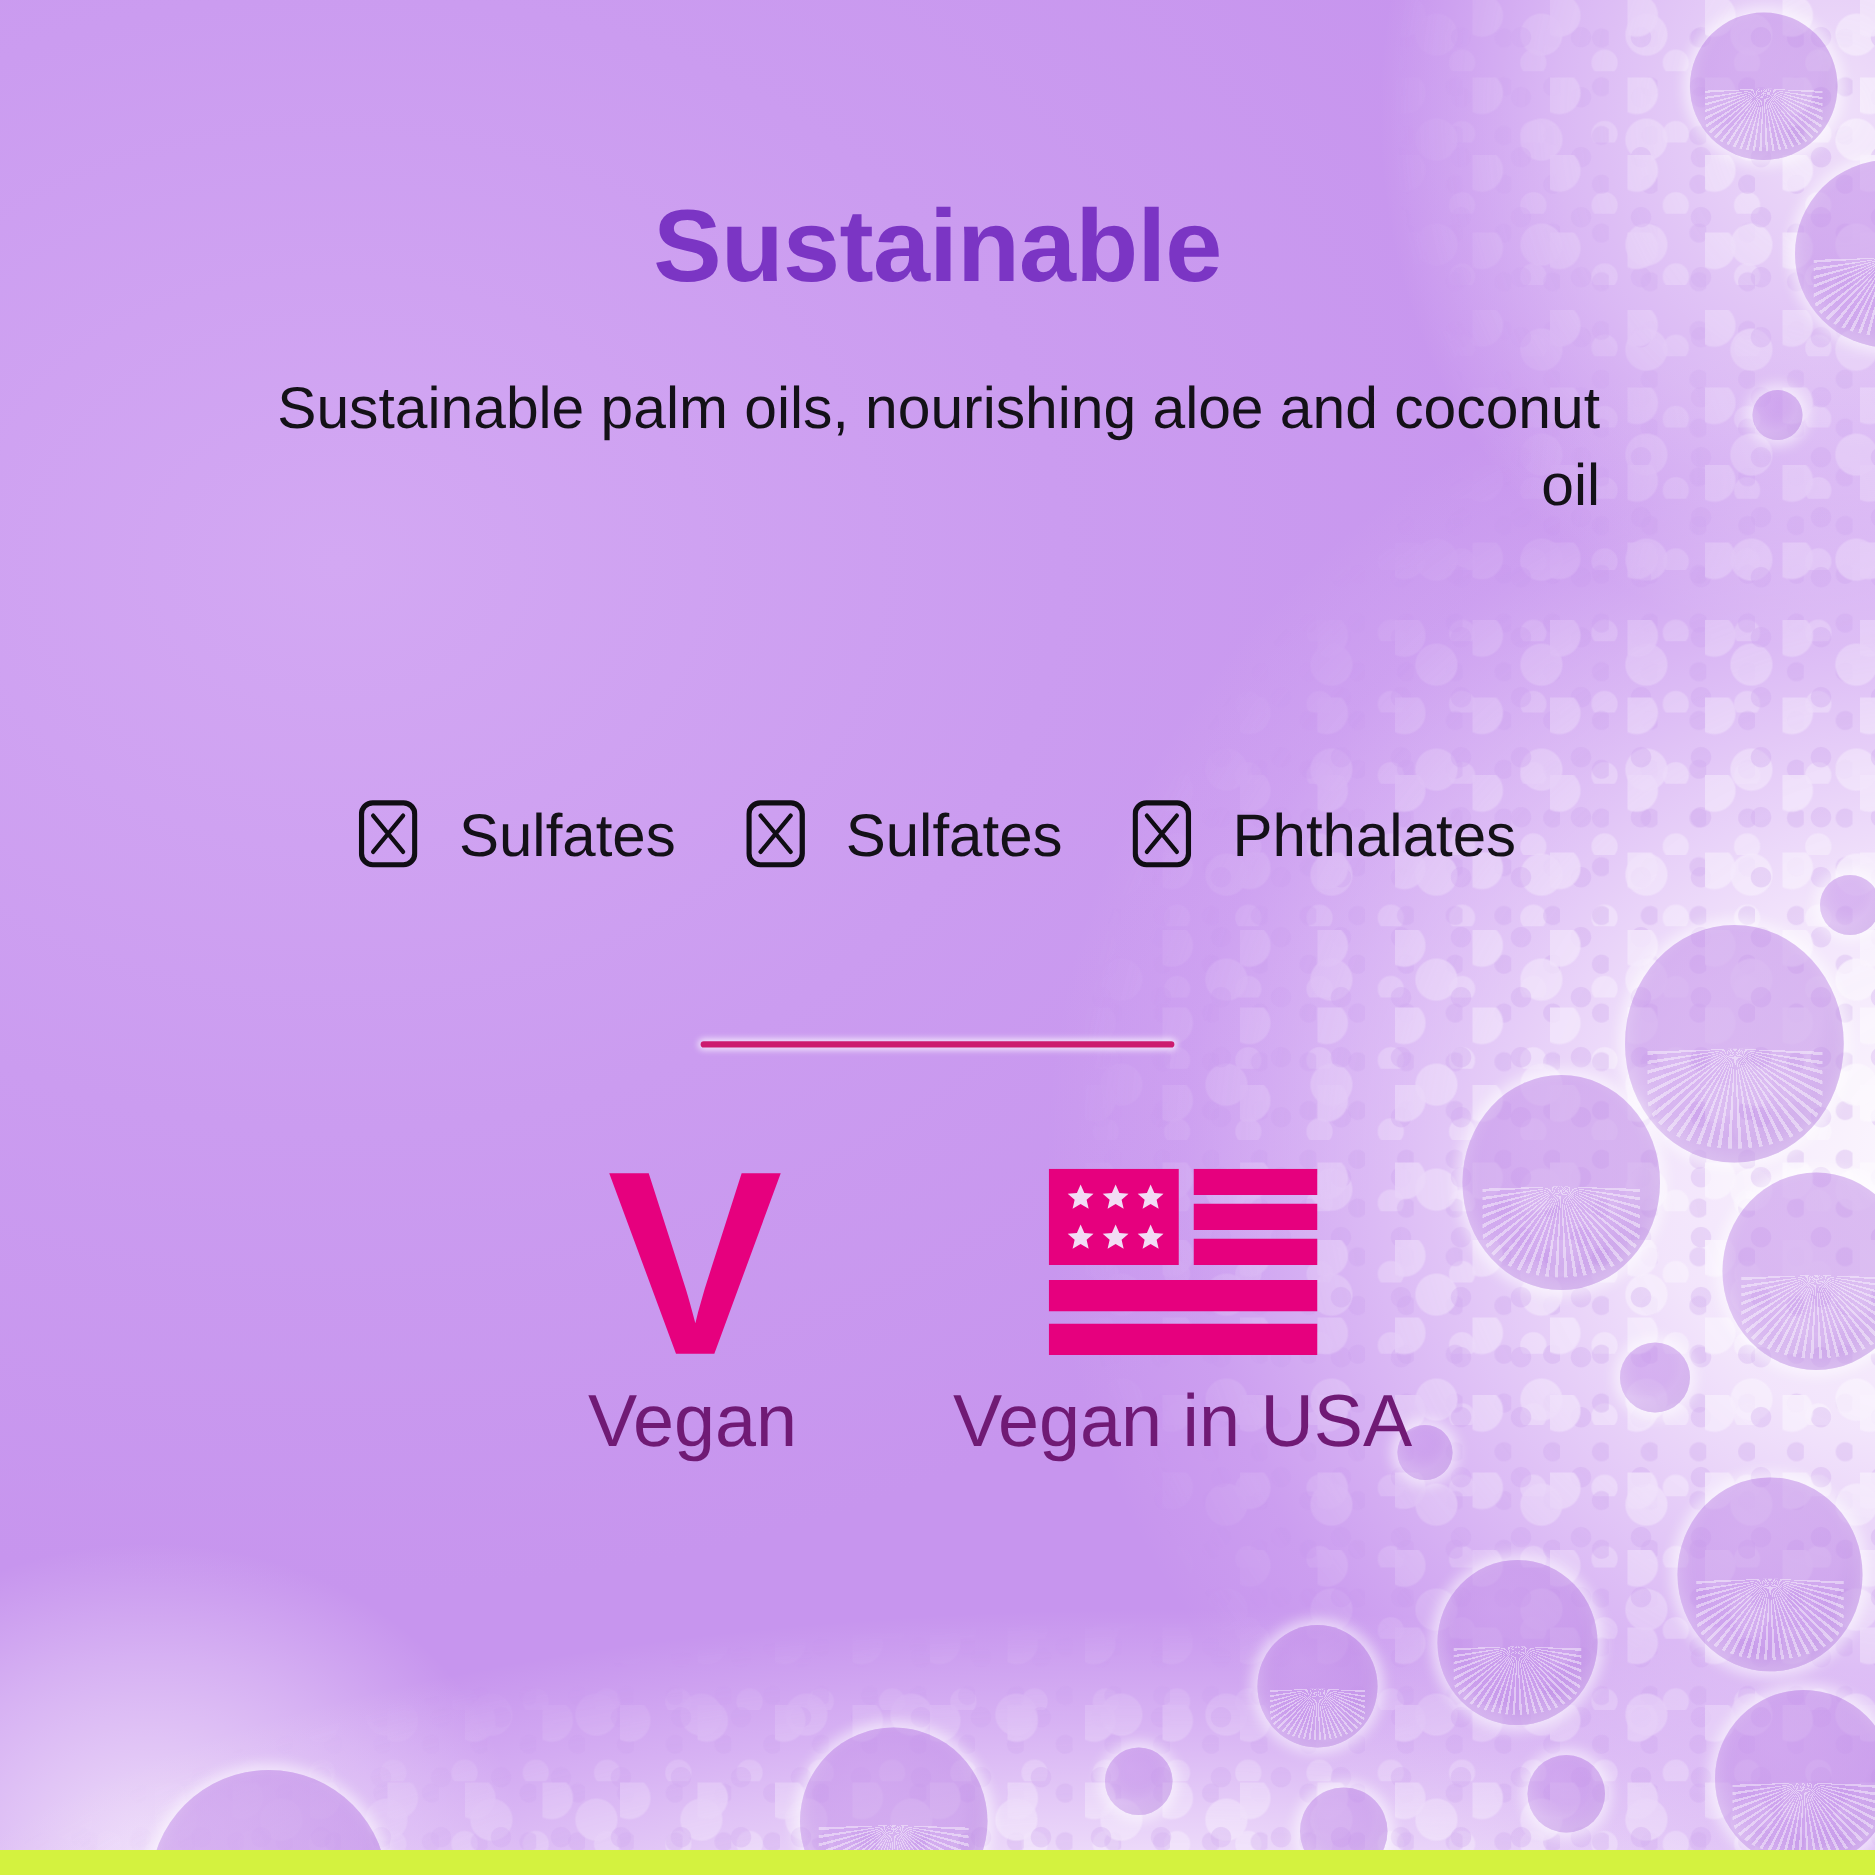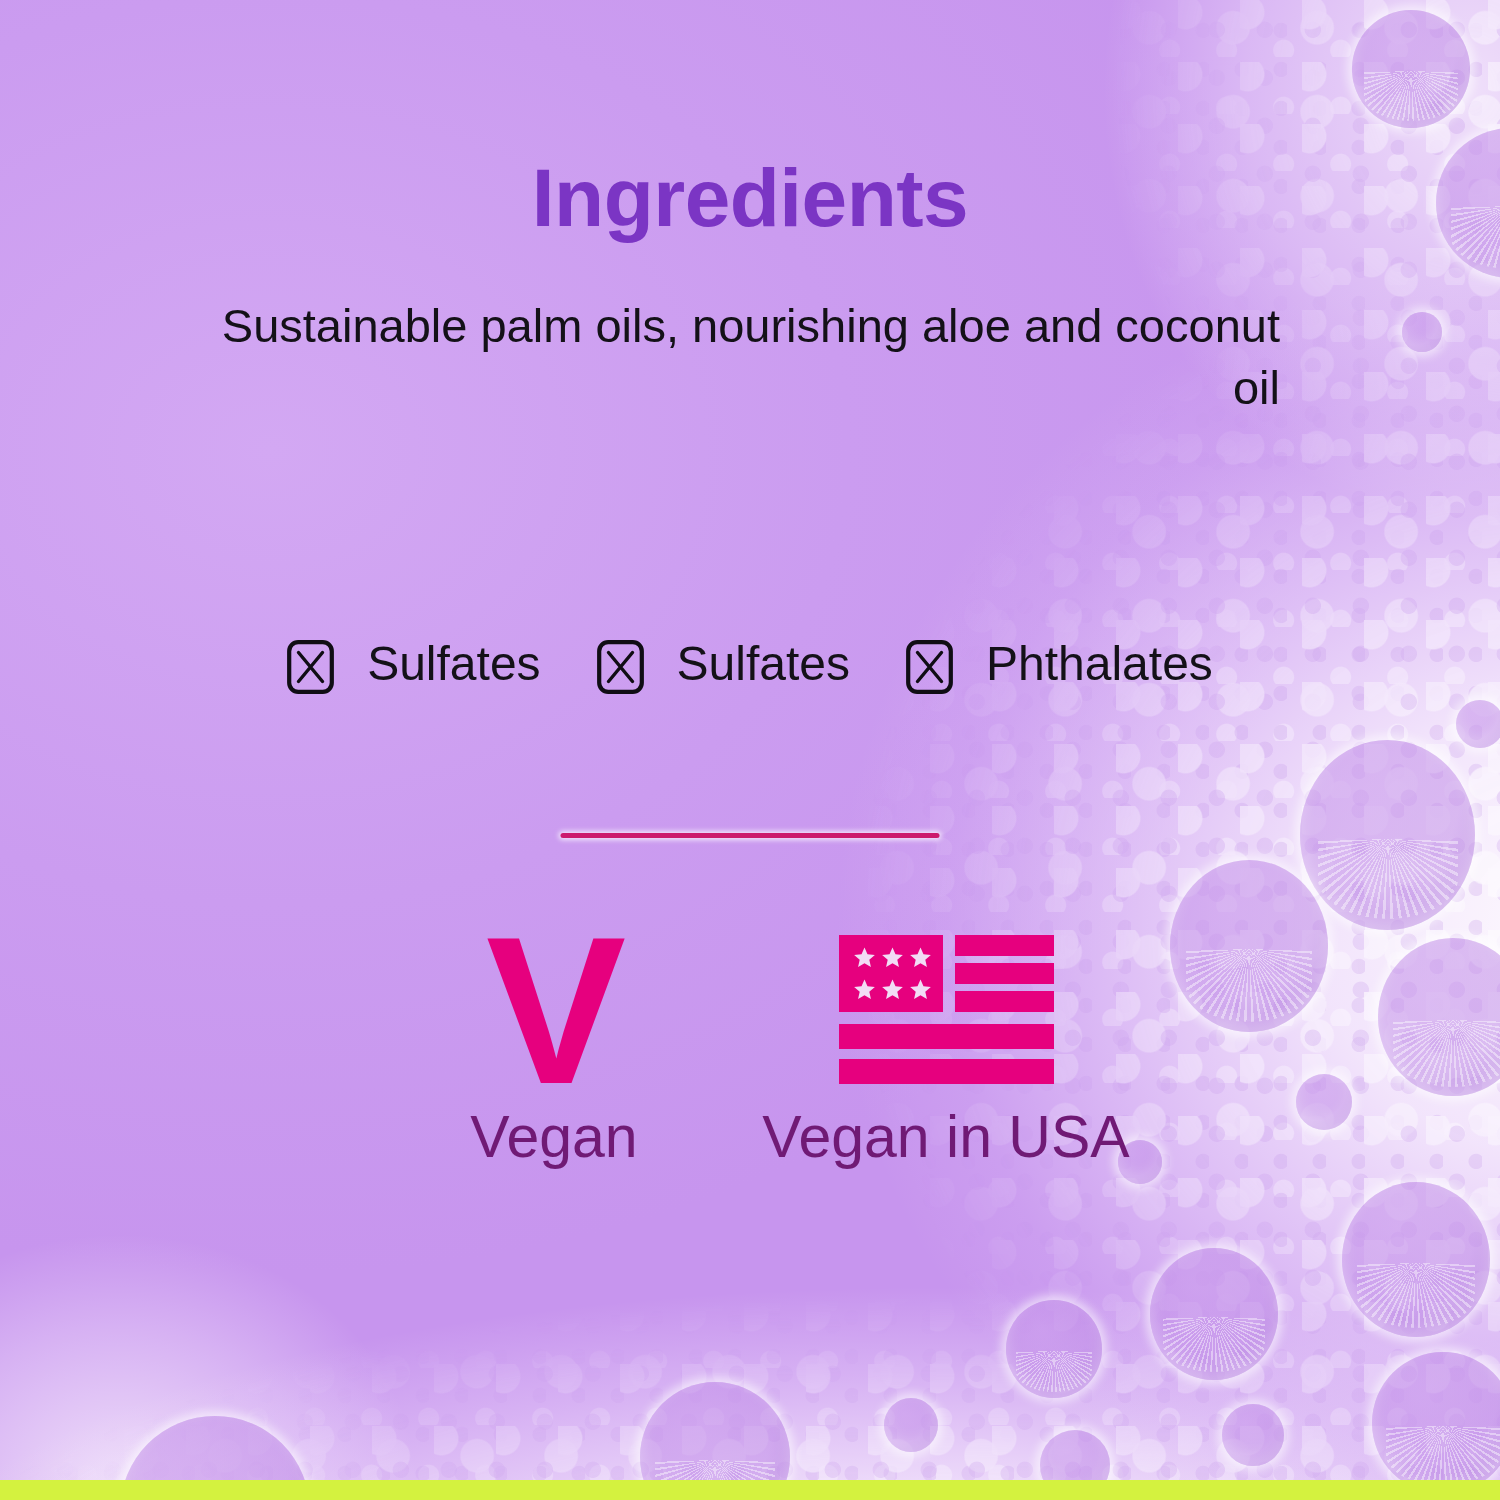--- a/index.html
+++ b/index.html
@@ -120,21 +120,21 @@
     position: absolute;
     top: 640px;
     left: 0; right: 0;
     display: flex;
     justify-content: center;
     align-items: center;
     gap: 56px;
   }
   .excl-item {
     display: flex;
-    align-items: flex-start;
+    align-items: flex-end;
     gap: 33px;
   }
   .excl-box {
     width: 47px;
     height: 54px;
     flex: 0 0 auto;
   }
   .excl-label {
     font-size: 48px;
     color: #141118;
@@ -217,21 +217,21 @@
     <div class="bubble sm" style="left:1118px; top:1140px; width:44px; height:44px;"></div>
     <div class="bubble sm" style="left:1222px; top:1404px; width:62px; height:62px;"></div>
     <div class="bubble sm" style="left:884px;  top:1398px; width:54px; height:54px;"></div>
     <div class="bubble sm" style="left:1040px; top:1430px; width:70px; height:70px;"></div>
     <div class="bubble sm" style="left:1456px; top:700px;  width:48px; height:48px;"></div>
     <div class="bubble sm" style="left:1402px; top:312px;  width:40px; height:40px;"></div>
   </div>
 
   <div class="content">
 
-    <h1 class="heading" id="h-ingredients">Ingredients</h1>
+    <h1 class="heading" id="h-ingredients">Sustainable</h1>
 
     <p class="subtext">Sustainable palm oils, nourishing aloe and coconut oil</p>
 
 
     <div class="excl-row">
 
       <div class="excl-item">
         <span class="excl-box">
           <svg viewBox="0 0 47 54" width="47" height="54" aria-hidden="true">
             <rect x="2.2" y="2.2" width="42.6" height="49.6" rx="9" ry="9" fill="none" stroke="#100d14" stroke-width="4.2"></rect>

